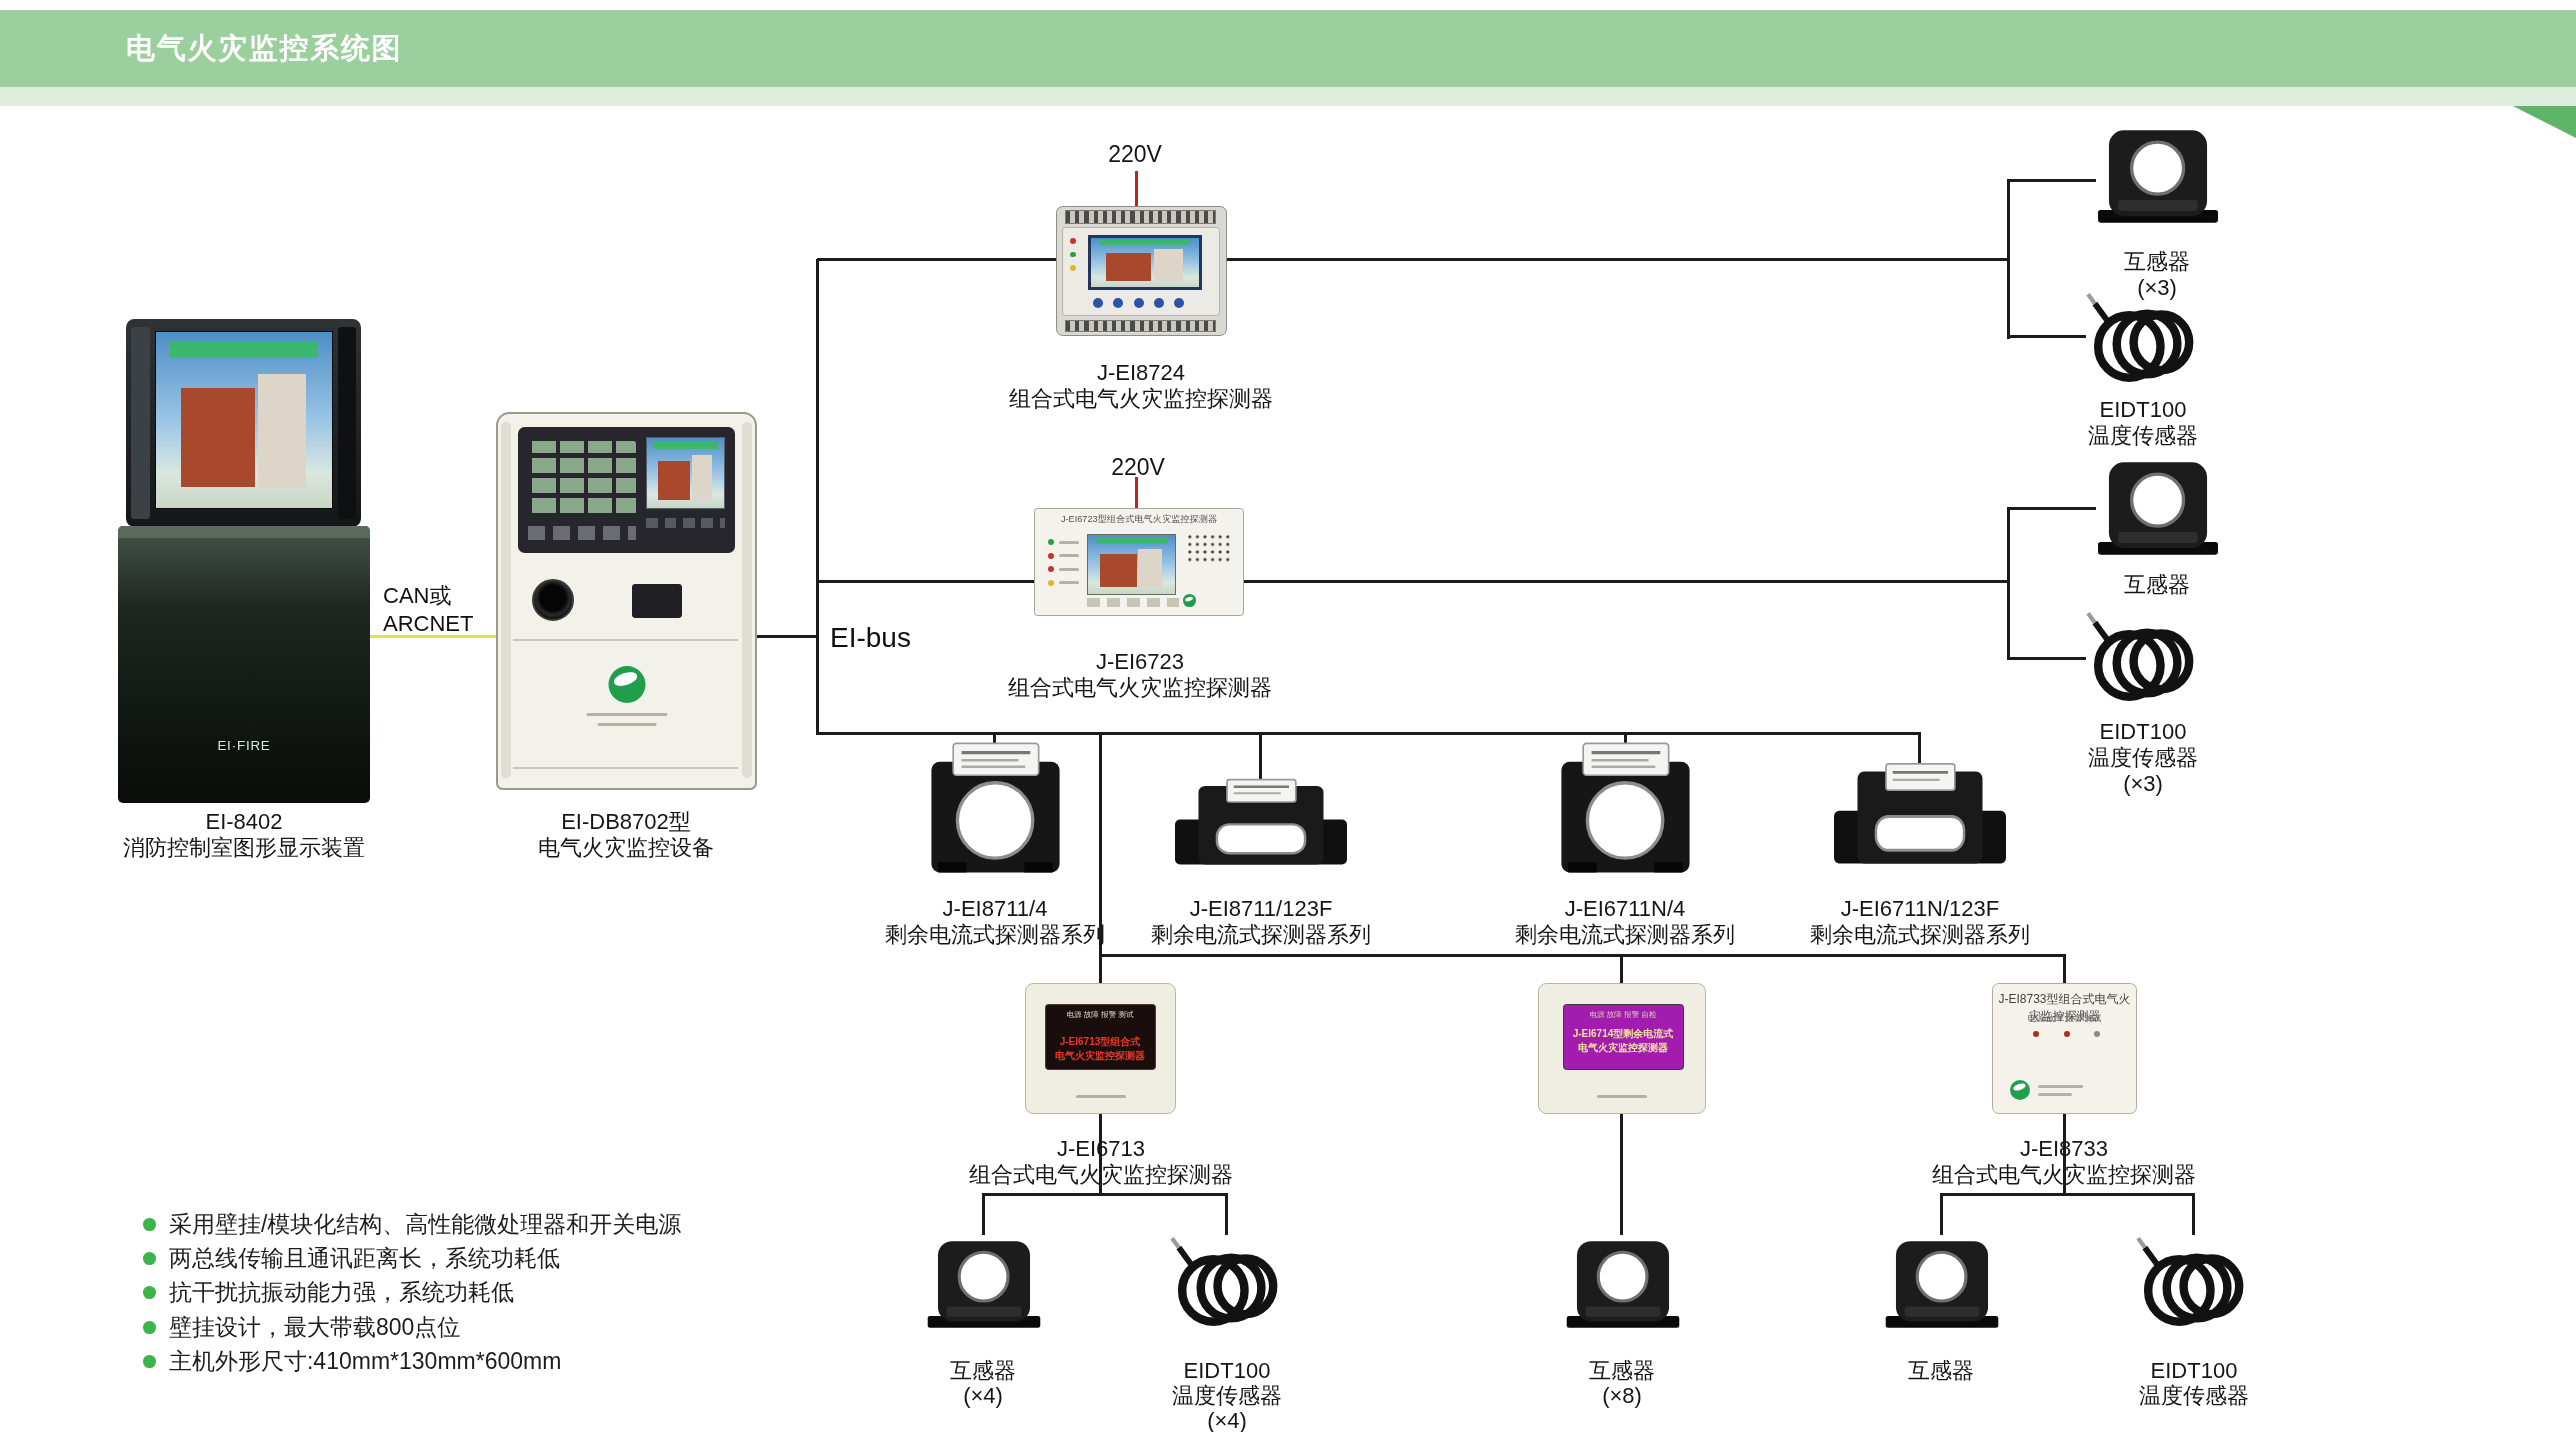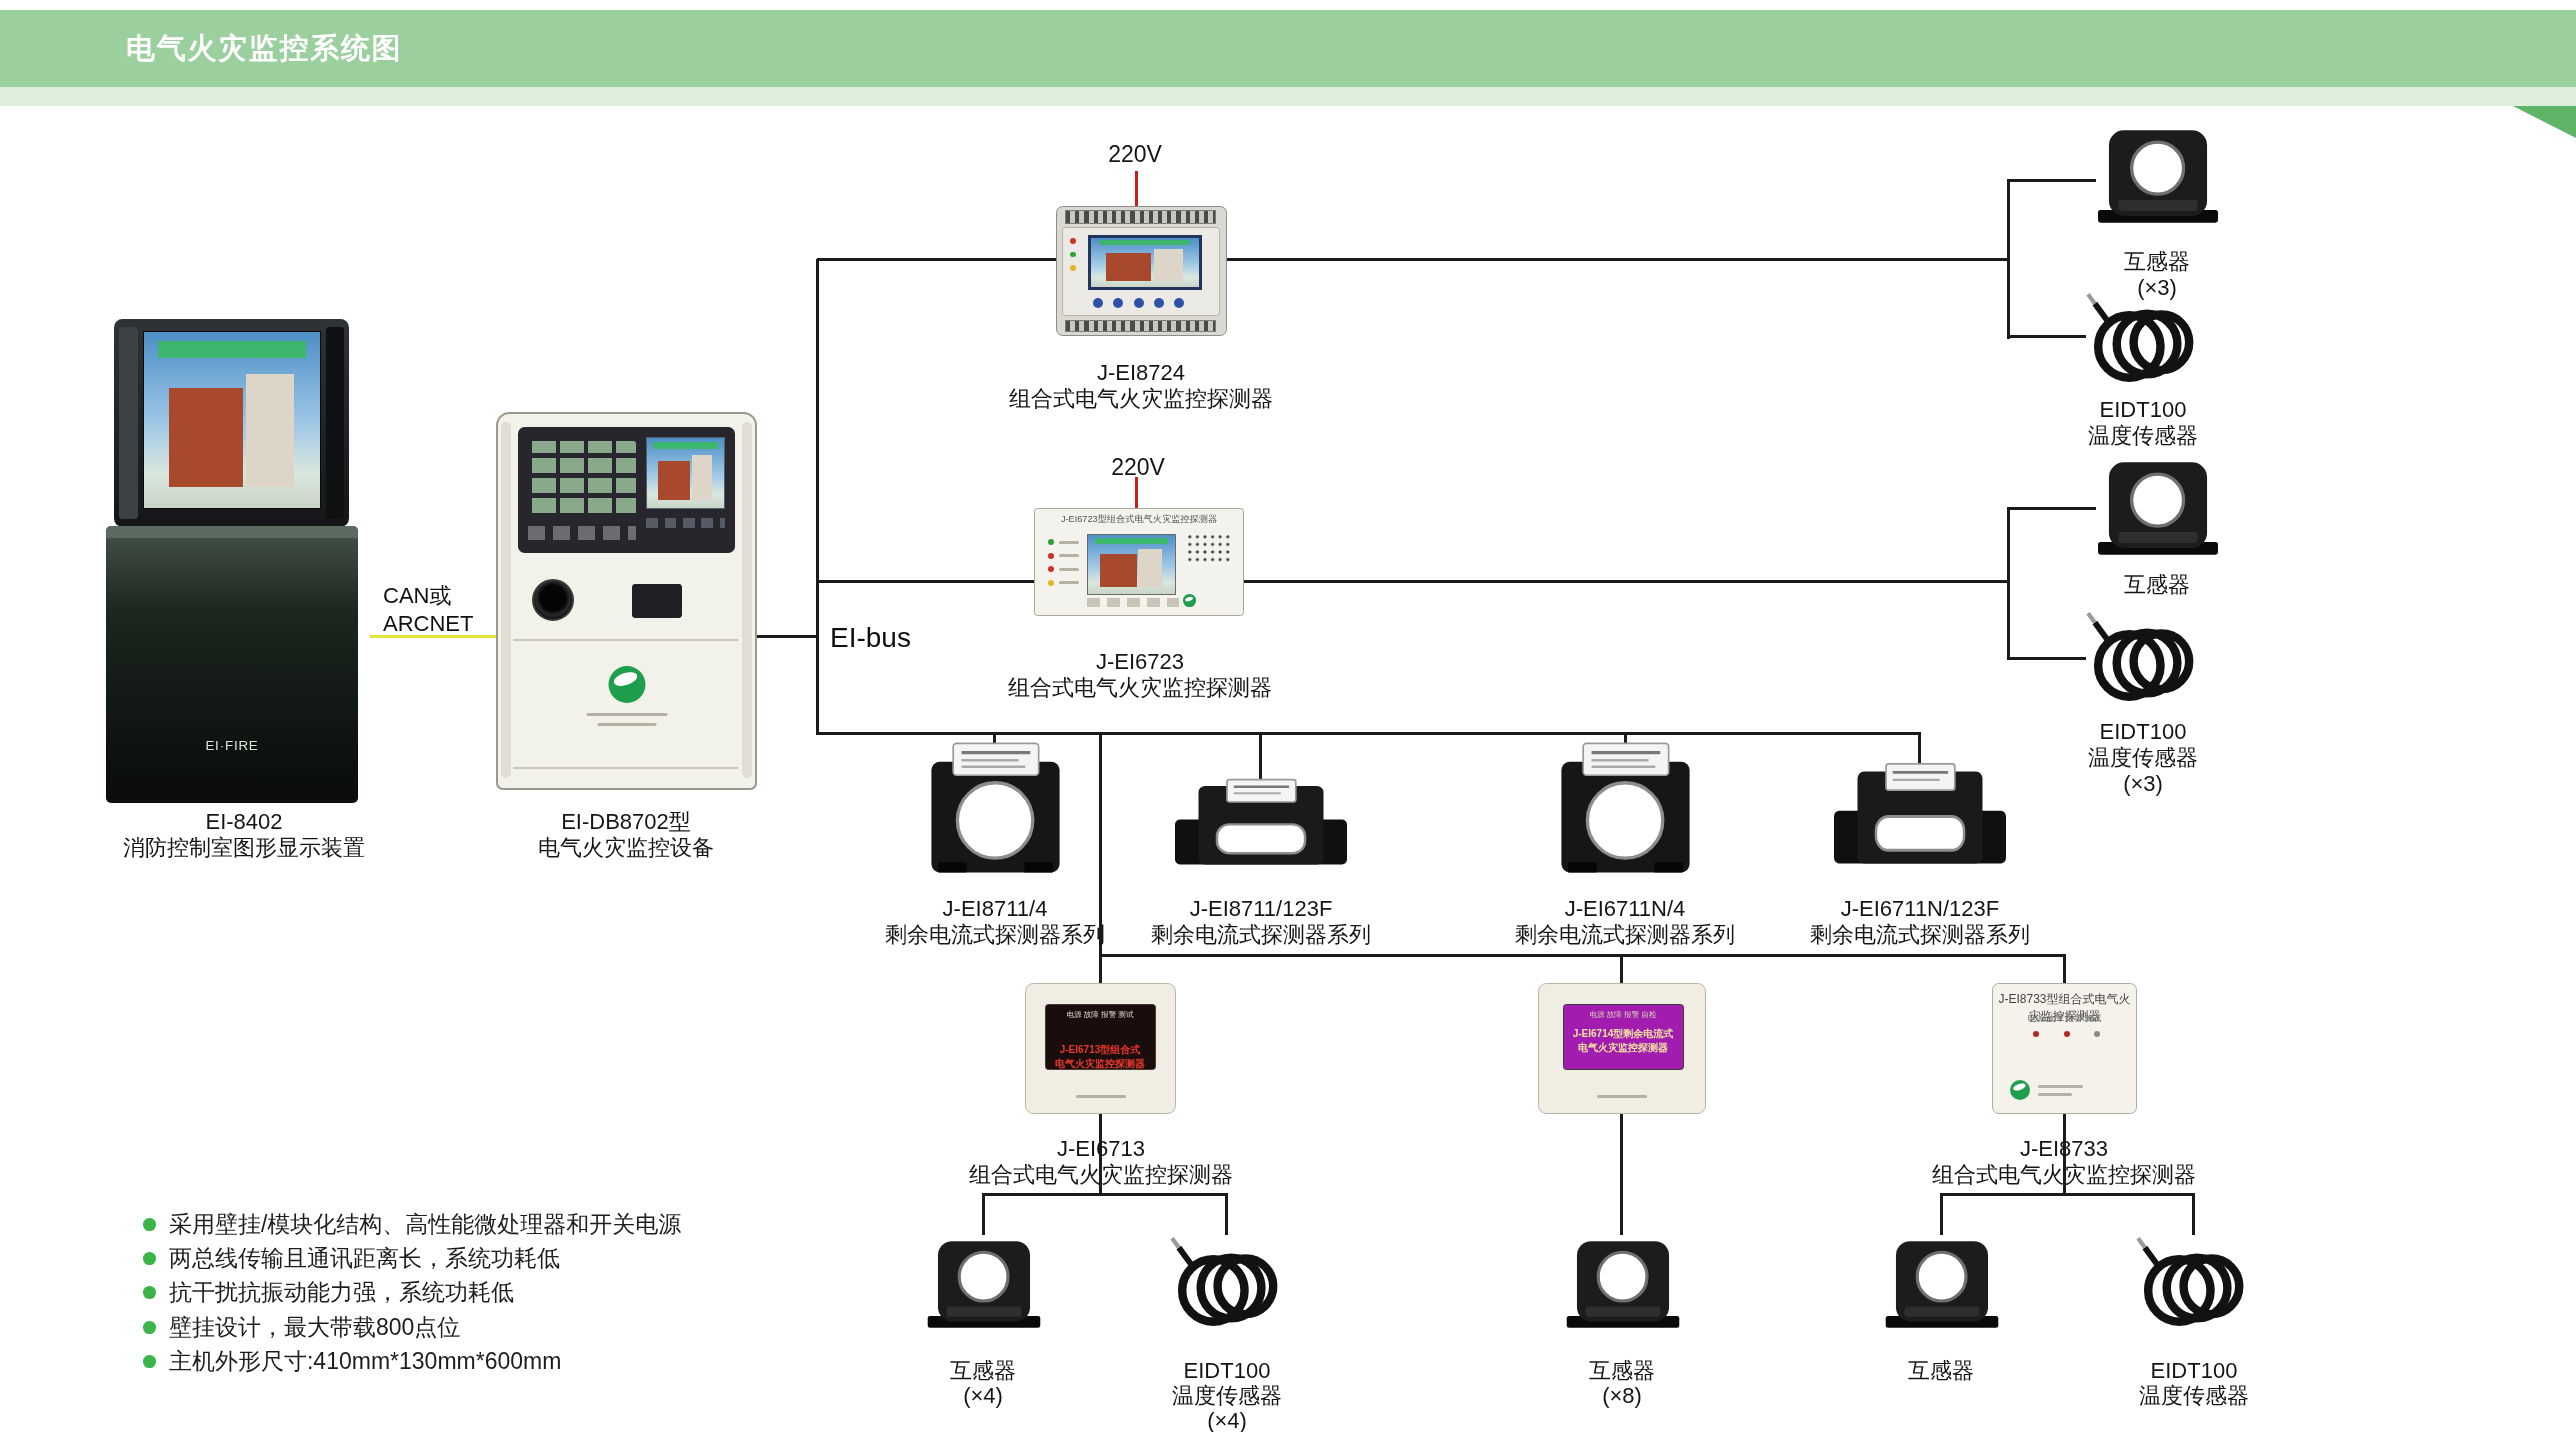--- a/index.html
+++ b/index.html
@@ -116,21 +116,21 @@
   <i class="vl" style="left:2063px;top:1114px;height:81px"></i>
   <i class="hl" style="left:1941px;top:1193px;width:254px"></i>
   <i class="vl" style="left:1940px;top:1193px;height:42px"></i>
   <i class="vl" style="left:2192px;top:1193px;height:42px"></i>
 
   <i class="rl" style="left:1135px;top:171px;height:35px"></i>
   <i class="rl" style="left:1135px;top:477px;height:31px"></i>
 
   <i class="yl" style="left:370px;top:635px;width:126px"></i>
 
-  <div class="dev" style="left:106px;top:319px;width:252px;height:365px">
+  <div class="dev" style="left:118px;top:319px;width:252px;height:365px">
     <div class="p" style="left:8.4px;top:0;width:235px;height:208px;background:linear-gradient(180deg,#2f3336,#141618);border-radius:8.4px">
       <div class="p" style="left:5px;top:8.4px;width:18.5px;height:192px;background:#3c4146;border-radius:3.4px"></div>
       <div class="p" style="right:5px;top:8.4px;width:18.5px;height:192px;background:#0e1012;border-radius:3.4px"></div>
       <div class="screen-pic" style="left:29px;top:11.8px;width:178px;height:178px;border:1.7px solid #0a0a0a">
           <i class="gt"></i>
           <i class="b1"></i>
           <i class="b2"></i>
         </div>
     </div>
     <div class="p" style="left:0;top:207px;width:252px;height:277px;background:linear-gradient(180deg,#46544a,#1d261f 30%,#0e130f 80%,#0a0d0a);border-radius:5px">
@@ -240,21 +240,21 @@
   </div>
   <div class="dev" style="left:1834px;top:762px;width:172px;height:108px">
     <svg viewBox="0 0 205 115" width="172" height="108" preserveAspectRatio="none">
         <use href="#g-ct-b"></use>
       </svg>
   </div>
 
   <div class="dev" style="left:1025px;top:983px;width:151px;height:131px;background:#f0ede3;border:1.7px solid #b9b5a6;border-radius:8.4px">
     <div class="p" style="left:18.5px;top:20px;width:111px;height:66px;background:#1a0d0d;border:1.7px solid #4a3a32;border-radius:3.4px;padding:5px 1.7px">
       <div style="font-size:7.6px;color:#e0d8c8;text-align:center">电源  故障  报警  测试</div>
-      <div style="font-size:10px;color:#e8392a;text-align:center;font-weight:bold;margin-top:23px">J-EI6713型组合式</div>
+      <div style="font-size:10px;color:#e8392a;text-align:center;font-weight:bold;margin-top:15px">J-EI6713型组合式</div>
       <div style="font-size:10px;color:#e8392a;text-align:center;font-weight:bold">电气火灾监控探测器</div>
     </div>
     <div class="tinybar" style="left:50%;transform:translateX(-50%);bottom:15px;width:50px"></div>
   </div>
 
   <div class="dev" style="left:1538px;top:983px;width:168px;height:131px;background:#f0ede3;border:1.7px solid #b9b5a6;border-radius:8.4px">
     <div class="p" style="left:23.5px;top:20px;width:121px;height:66px;background:#a21caf;border:1.7px solid #3a3a3a;border-radius:3.4px;padding:5px 1.7px">
       <div style="font-size:7.6px;color:#d8d0b0;text-align:center">电源  故障  报警  自检</div>
       <div style="font-size:10px;color:#efe3a0;text-align:center;font-weight:bold;margin-top:6.7px">J-EI6714型剩余电流式</div>
       <div style="font-size:10px;color:#efe3a0;text-align:center;font-weight:bold">电气火灾监控探测器</div>

